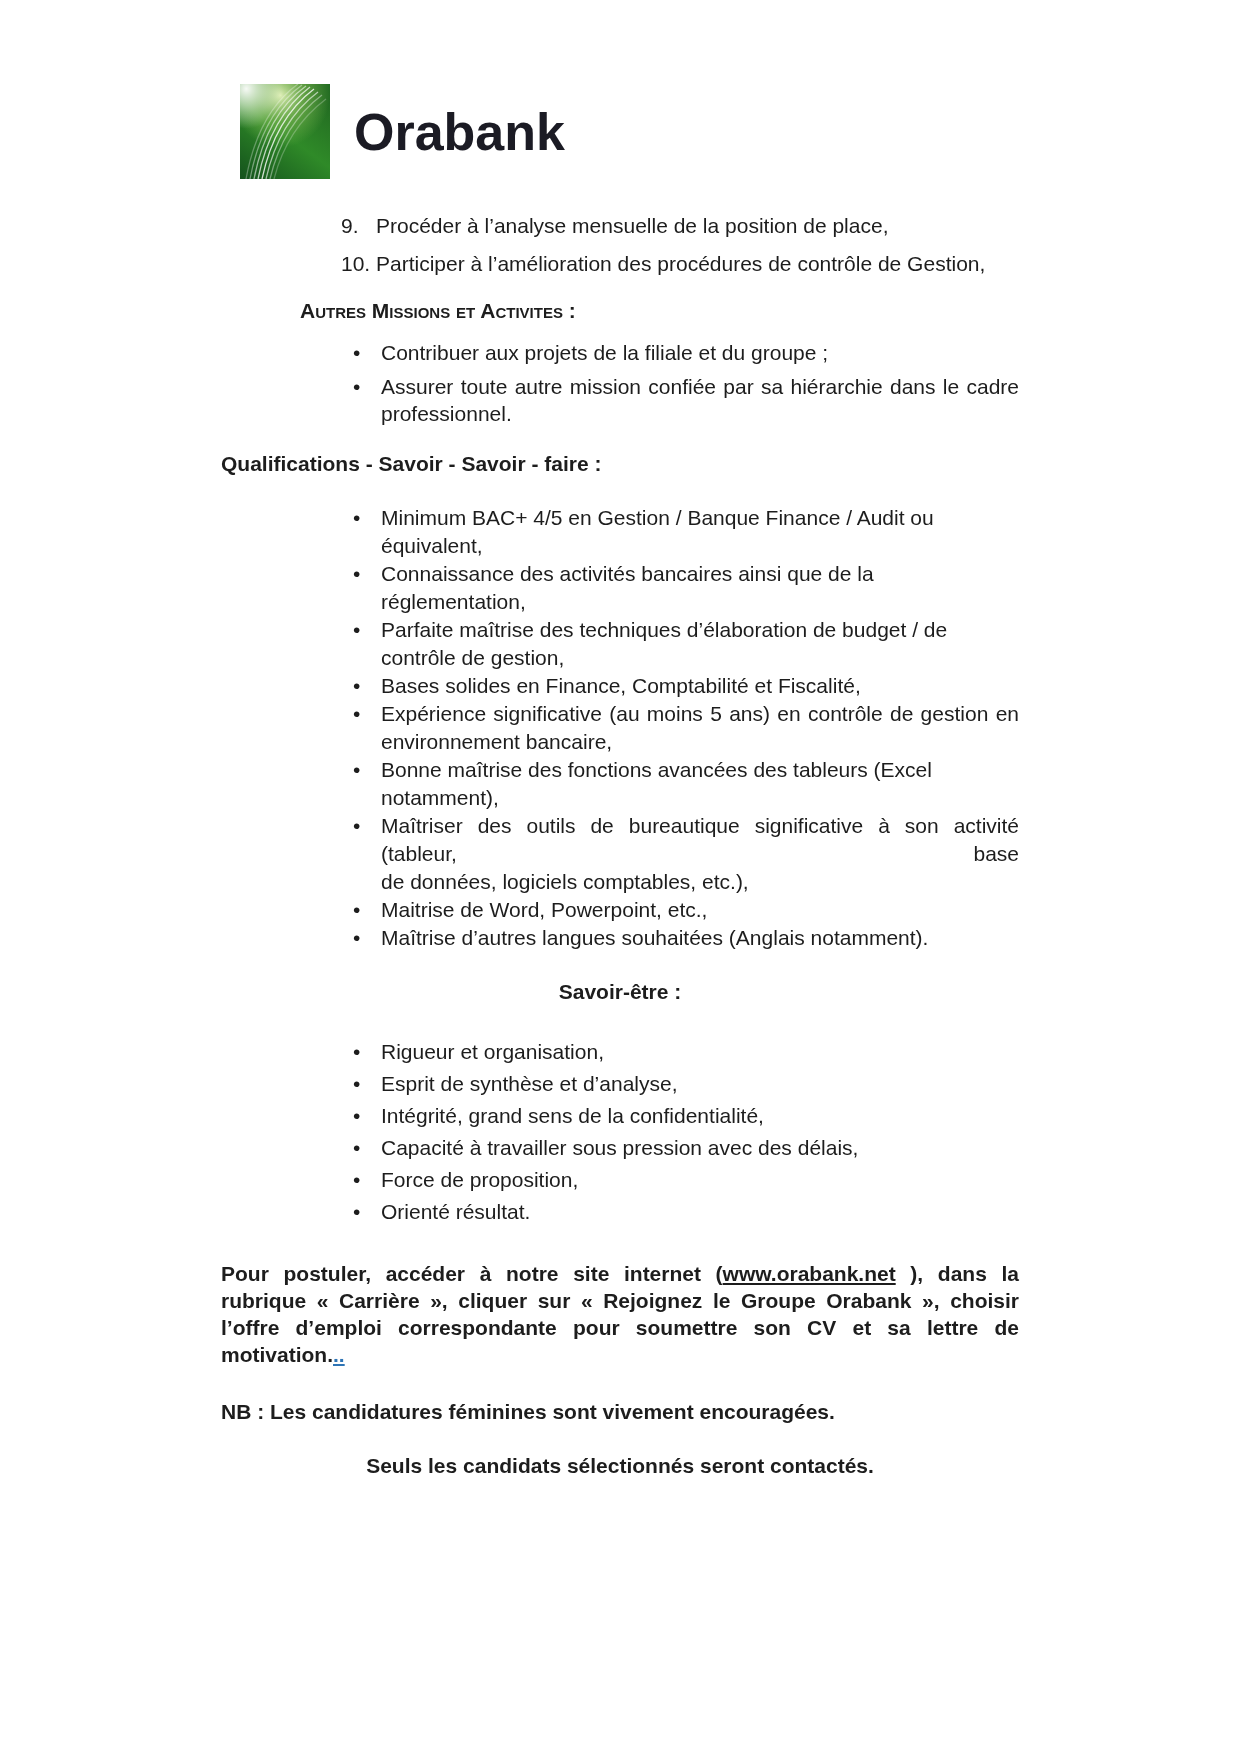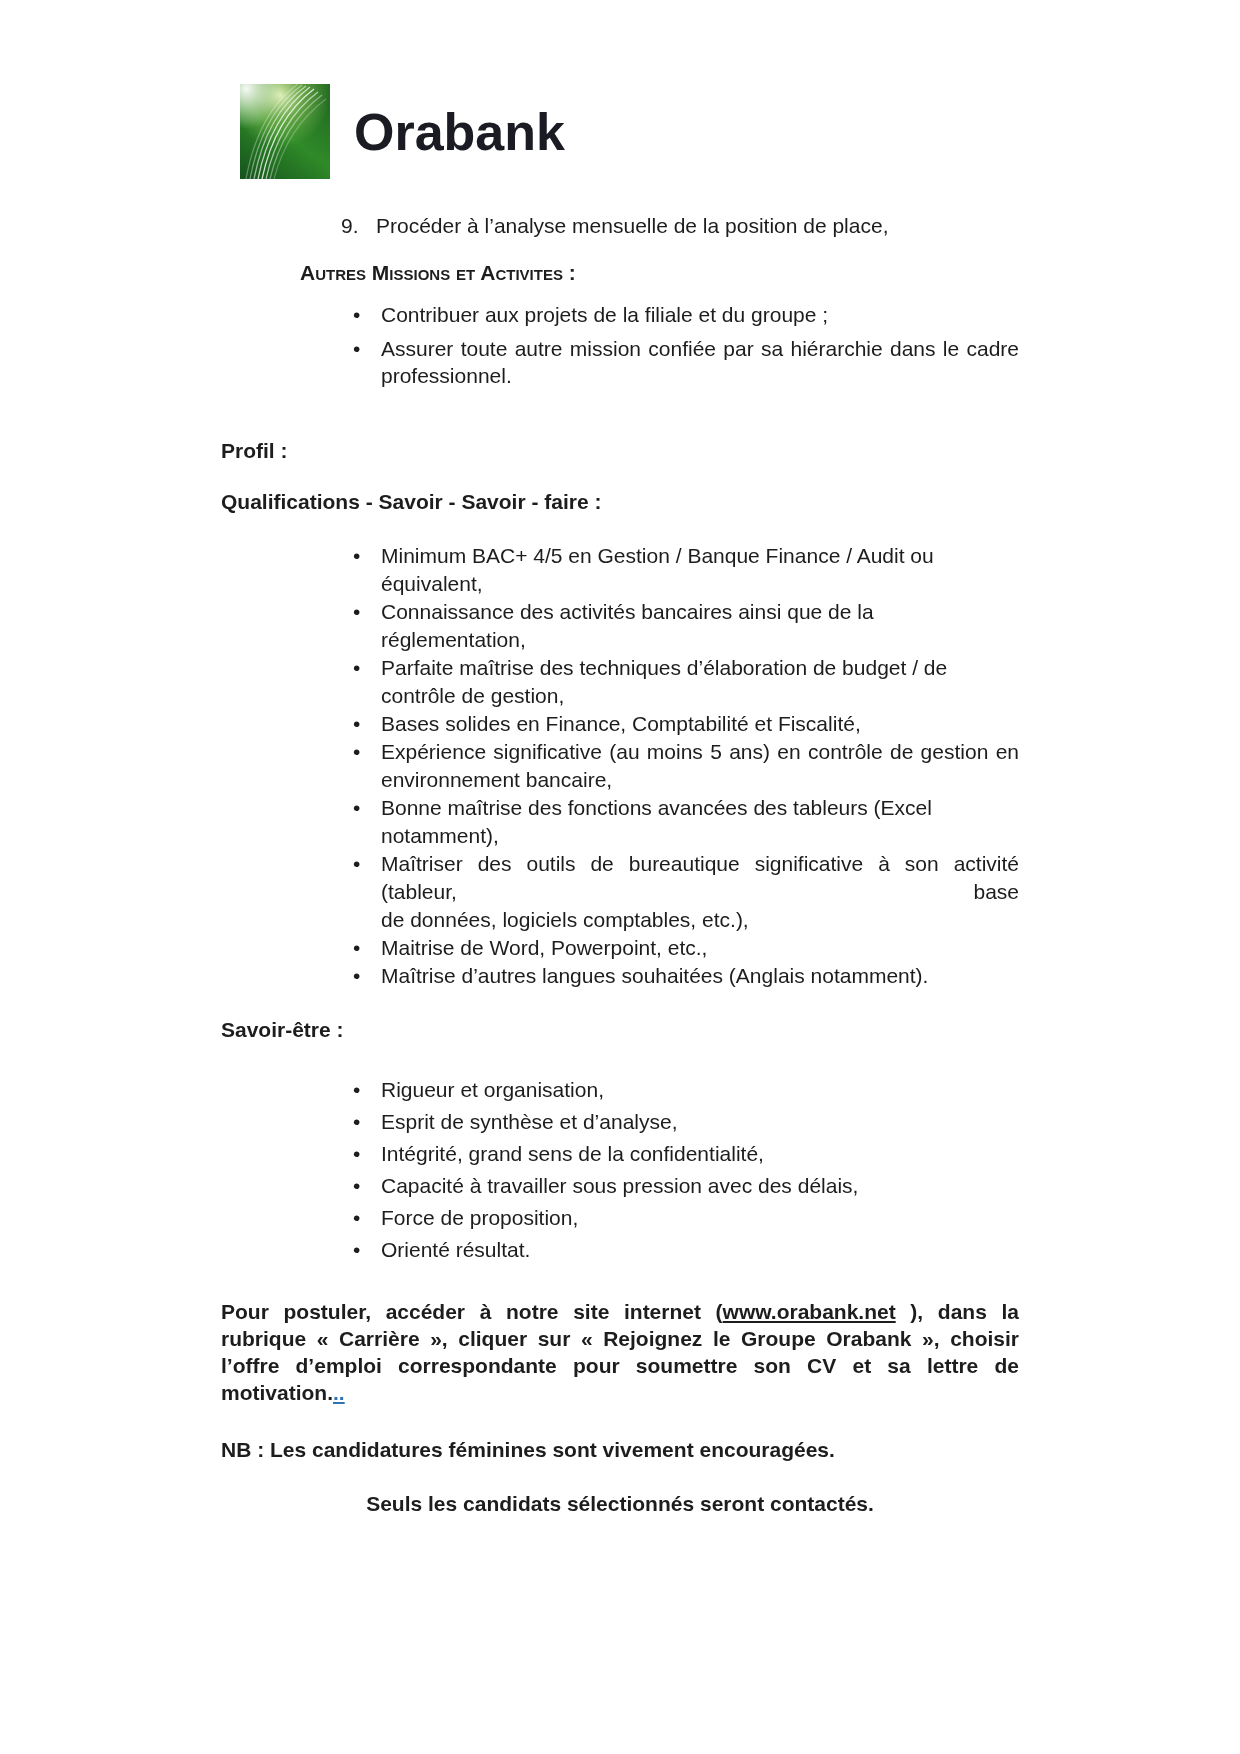--- a/index.html
+++ b/index.html
@@ -20,21 +20,21 @@
 
   
   .l1{display:block;text-align:justify;text-align-last:justify;-moz-text-align-last:justify;}
   .l2{display:block;text-align:left;}
 
   
   .sc-heading{margin:16px 0 0 79px;font-size:21px;font-weight:bold;font-variant:small-caps;}
   .h-bold{font-size:21px;font-weight:bold;line-height:28px;}
   .h-profil{margin:48px 0 0 0;}
   .h-quals{margin:23px 0 0 0;}
-  .h-savoir{margin:26px 0 0 0;}
+  .h-savoir{margin:26px 0 0 0;text-align:center;}
 
   
   .bullets{list-style:none;margin:16px 0 0 0;padding:0 0 0 132px;}
   .bullets li{display:flex;font-size:21px;}
   .bullets li::before{content:"\2022";flex:none;width:28px;}
   .bullets .txt{flex:1;}
   .missions li{line-height:27px;margin-bottom:7px;}
   .quals{margin-top:26px;}
   .quals li{line-height:28px;margin-bottom:0;}
   .savoir{margin-top:32px;}
@@ -93,36 +93,39 @@
     <span class="logo-text">Orabank</span>
   </header>
 
   <main class="content">
 
     <ol class="numlist">
       <li>
         <span class="num">9.</span>
         <span class="txt">Procéder à l’analyse mensuelle de la position de place,</span>
       </li>
+      <li>
+        <span class="num">10.</span>
+        <span class="txt">Participer à l’amélioration des procédures de contrôle de Gestion,</span>
+      </li>
     </ol>
 
     <h3 class="sc-heading">Autres Missions et Activites :</h3>
     <ul class="bullets missions">
       <li>
         <span class="txt">Contribuer aux projets de la filiale et du groupe ;</span>
       </li>
       <li>
         <span class="txt">
           <span class="l1">Assurer toute autre mission confiée par sa hiérarchie dans le cadre</span>
           <span class="l2">professionnel.</span>
         </span>
       </li>
     </ul>
 
-    <h2 class="h-bold h-profil">Profil :</h2>
 
     <h2 class="h-bold h-quals">Qualifications - Savoir - Savoir - faire :</h2>
     <ul class="bullets quals">
       <li>
         <span class="txt">Minimum BAC+ 4/5 en Gestion / Banque Finance / Audit ou équivalent,</span>
       </li>
       <li>
         <span class="txt">Connaissance des activités bancaires ainsi que de la réglementation,</span>
       </li>
       <li>

